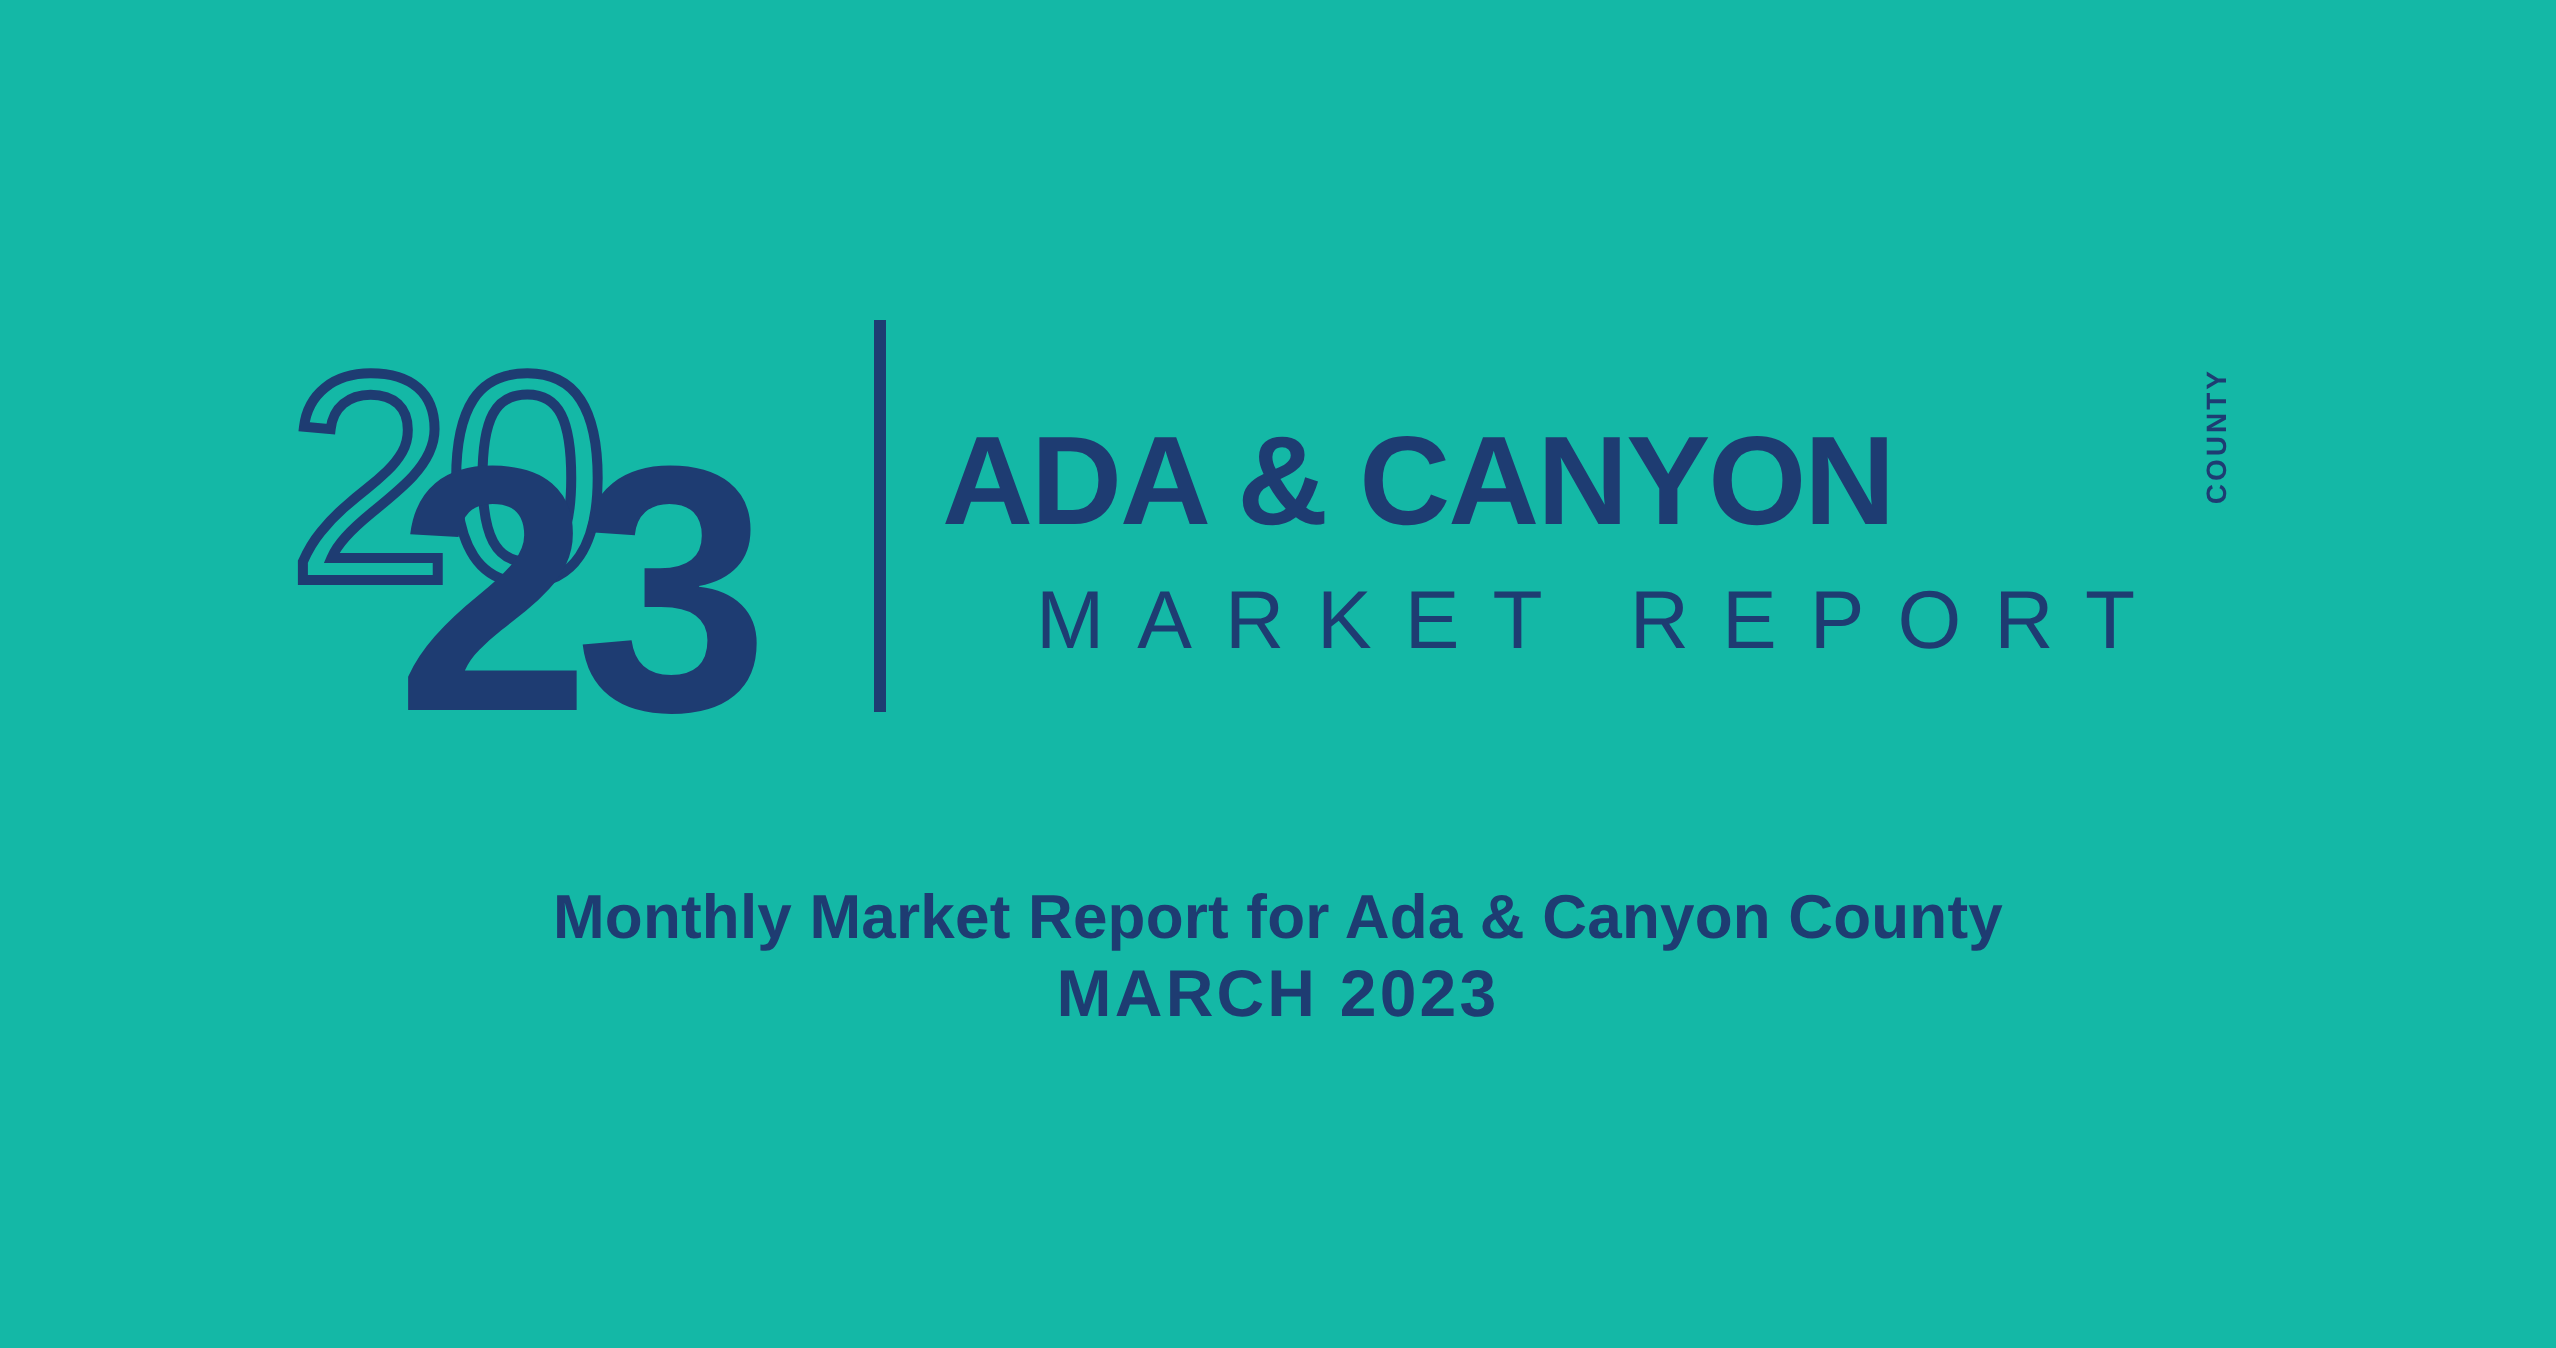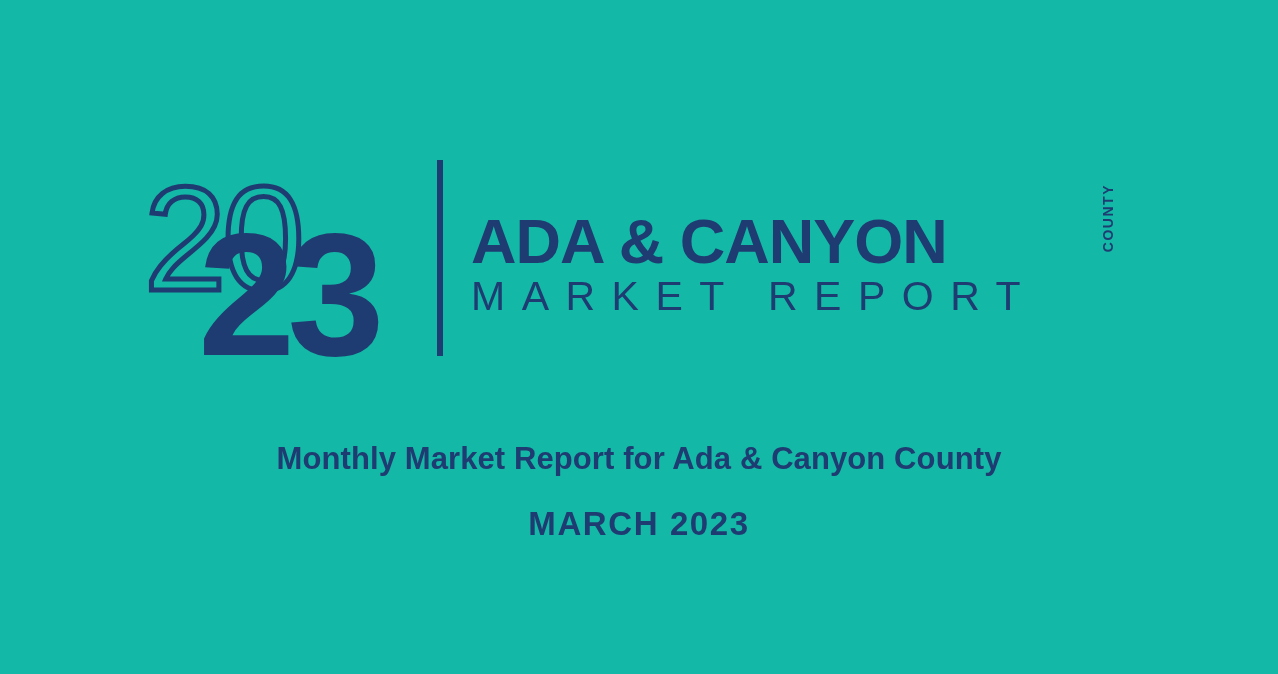--- a/index.html
+++ b/index.html
@@ -99,46 +99,46 @@
     font-weight: 700;
     letter-spacing: 1.5px;
     color: #1E3C72;
     writing-mode: vertical-rl;
     transform: rotate(180deg);
     transform-origin: center;
     white-space: nowrap;
   }
   .wordmark-sub {
     display: block;
-    margin-top: 4px;
+    margin-top: 18px;
     font-size: 41px;
     line-height: 1;
     font-weight: 400;
     color: #1E3C72;
     letter-spacing: 16.5px;
     white-space: nowrap;
+    text-align: center;
   }
 
   
   .caption-block {
     position: absolute;
     left: 0;
     top: 440px;
     width: 1278px;
     text-align: center;
   }
   .caption-subtitle {
     font-size: 31px;
     font-weight: 700;
     color: #1E3C72;
     letter-spacing: 0.1px;
     line-height: 1.2;
   }
   .caption-date {
-    margin-top: 27px;
     font-size: 33px;
     font-weight: 700;
     color: #1E3C72;
     letter-spacing: 1.6px;
     line-height: 1.2;
   }
 </style>
 </head>
 <body>
 

